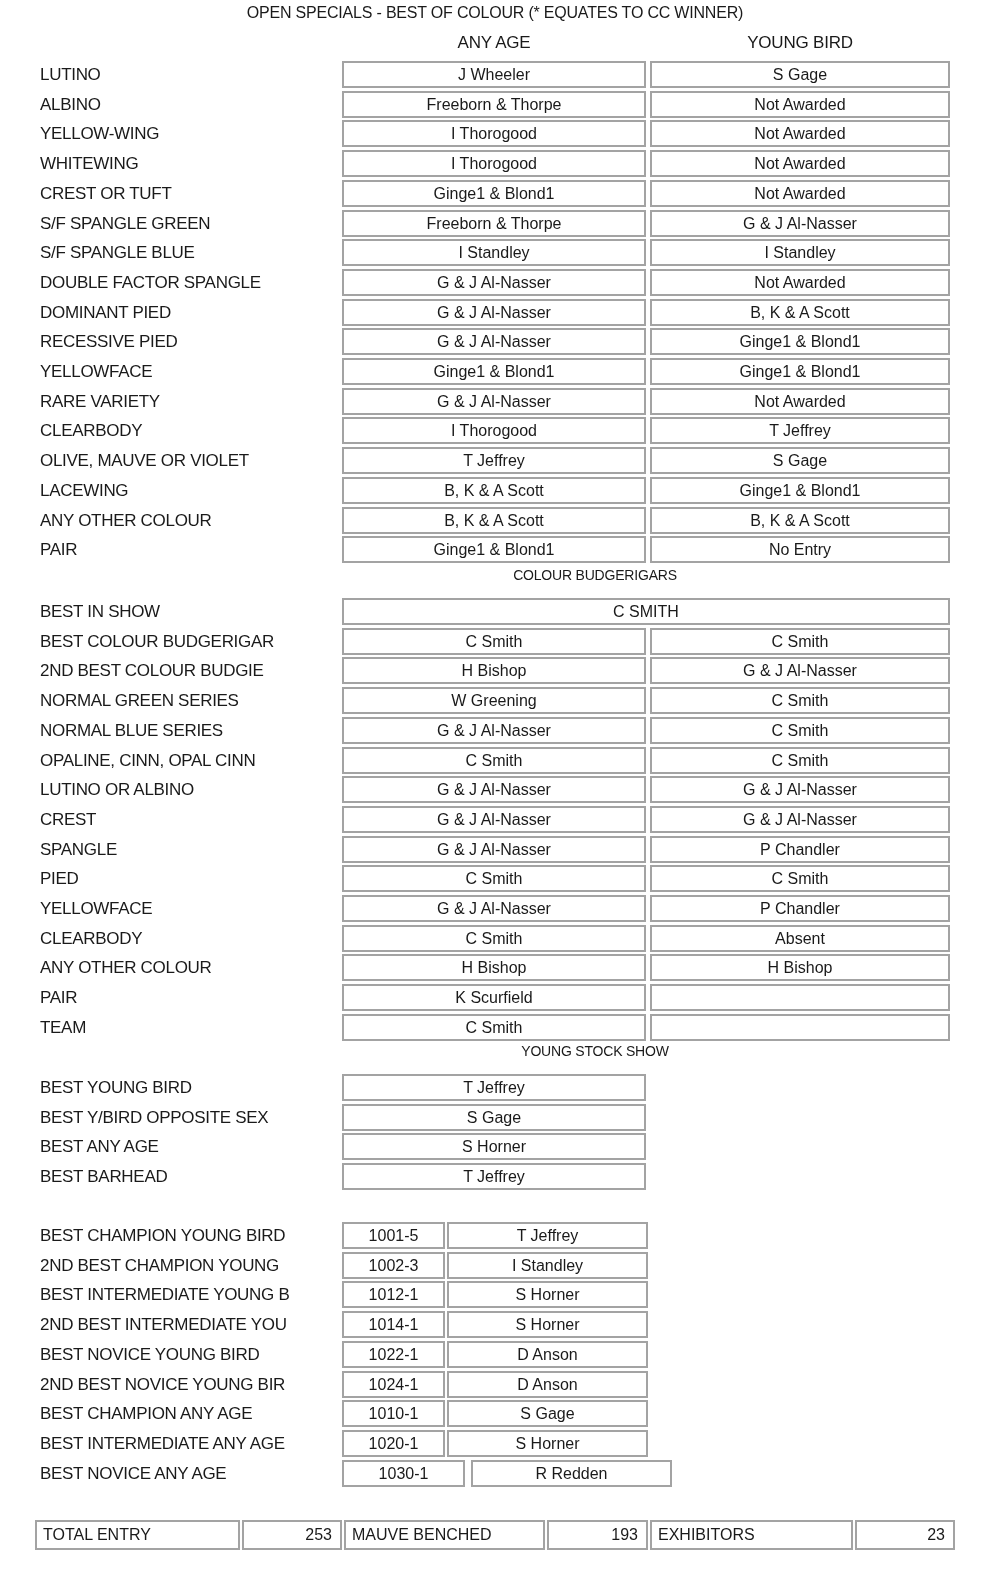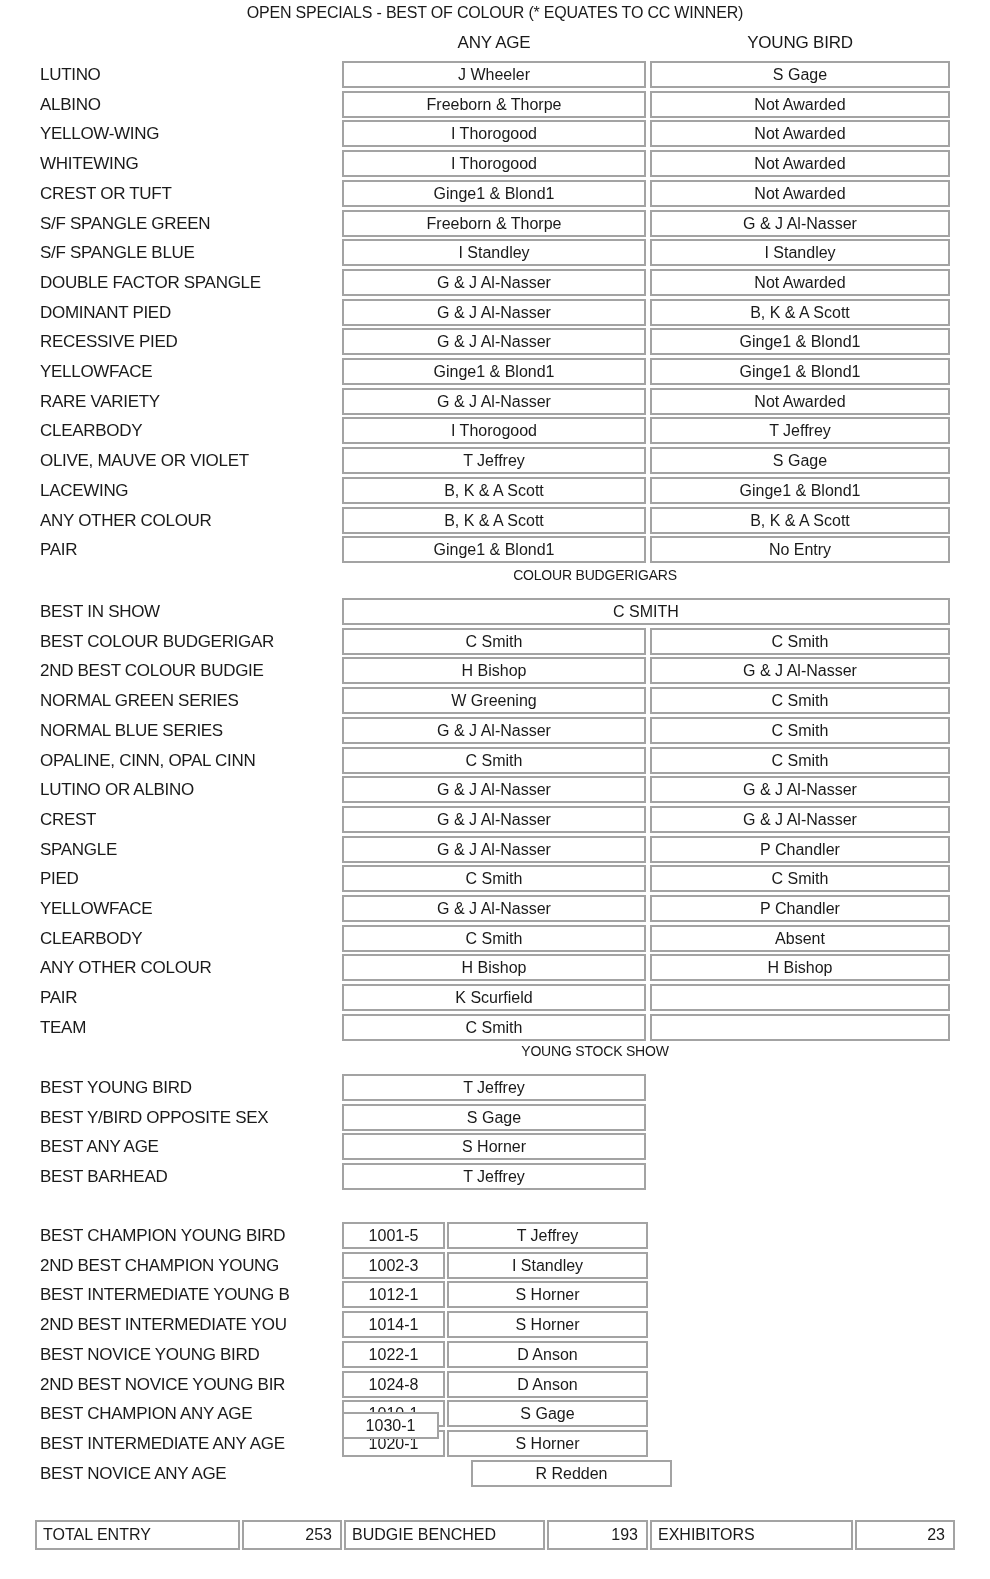--- a/index.html
+++ b/index.html
@@ -178,35 +178,35 @@
       <div class="row-label" style="top: 1281px;">BEST INTERMEDIATE YOUNG B</div>
       <div class="cell" style="left: 342px; width: 103px; top: 1281px; height: 27px;">1012-1</div>
       <div class="cell" style="left: 447px; width: 201px; top: 1281px; height: 27px;">S Horner</div>
       <div class="row-label" style="top: 1311px;">2ND BEST INTERMEDIATE YOU</div>
       <div class="cell" style="left: 342px; width: 103px; top: 1311px; height: 27px;">1014-1</div>
       <div class="cell" style="left: 447px; width: 201px; top: 1311px; height: 27px;">S Horner</div>
       <div class="row-label" style="top: 1341px;">BEST NOVICE YOUNG BIRD</div>
       <div class="cell" style="left: 342px; width: 103px; top: 1341px; height: 27px;">1022-1</div>
       <div class="cell" style="left: 447px; width: 201px; top: 1341px; height: 27px;">D Anson</div>
       <div class="row-label" style="top: 1371px;">2ND BEST NOVICE YOUNG BIR</div>
-      <div class="cell" style="left: 342px; width: 103px; top: 1371px; height: 27px;">1024-8</div>
+      <div class="cell" style="left: 342px; width: 103px; top: 1371px; height: 27px;">1024-1</div>
       <div class="cell" style="left: 447px; width: 201px; top: 1371px; height: 27px;">D Anson</div>
       <div class="row-label" style="top: 1400px;">BEST CHAMPION ANY AGE</div>
       <div class="cell" style="left: 342px; width: 103px; top: 1400px; height: 27px;">1010-1</div>
       <div class="cell" style="left: 447px; width: 201px; top: 1400px; height: 27px;">S Gage</div>
       <div class="row-label" style="top: 1430px;">BEST INTERMEDIATE ANY AGE</div>
       <div class="cell" style="left: 342px; width: 103px; top: 1430px; height: 27px;">1020-1</div>
       <div class="cell" style="left: 447px; width: 201px; top: 1430px; height: 27px;">S Horner</div>
       <div class="row-label" style="top: 1460px;">BEST NOVICE ANY AGE</div>
-      <div class="cell" style="left: 342px; width: 97px; top: 1412px; height: 27px;">1030-1</div>
+      <div class="cell" style="left: 342px; width: 123px; top: 1460px; height: 27px;">1030-1</div>
       <div class="cell" style="left: 447px; width: 201px; top: 1460px; height: 27px; margin-left: 24px;">R Redden</div>
     </div>
 
   <div class="totals">
     <div class="cell left" style="left:35px;width:205px">TOTAL ENTRY</div>
     <div class="cell right" style="left:242px;width:100px">253</div>
-    <div class="cell left" style="left:344px;width:201px">BUDGIE BENCHED</div>
+    <div class="cell left" style="left:344px;width:201px">MAUVE BENCHED</div>
     <div class="cell right" style="left:547px;width:101px">193</div>
     <div class="cell left" style="left:650px;width:203px">EXHIBITORS</div>
     <div class="cell right" style="left:855px;width:100px">23</div>
   </div>
 
 </div>
 
 </body></html>

